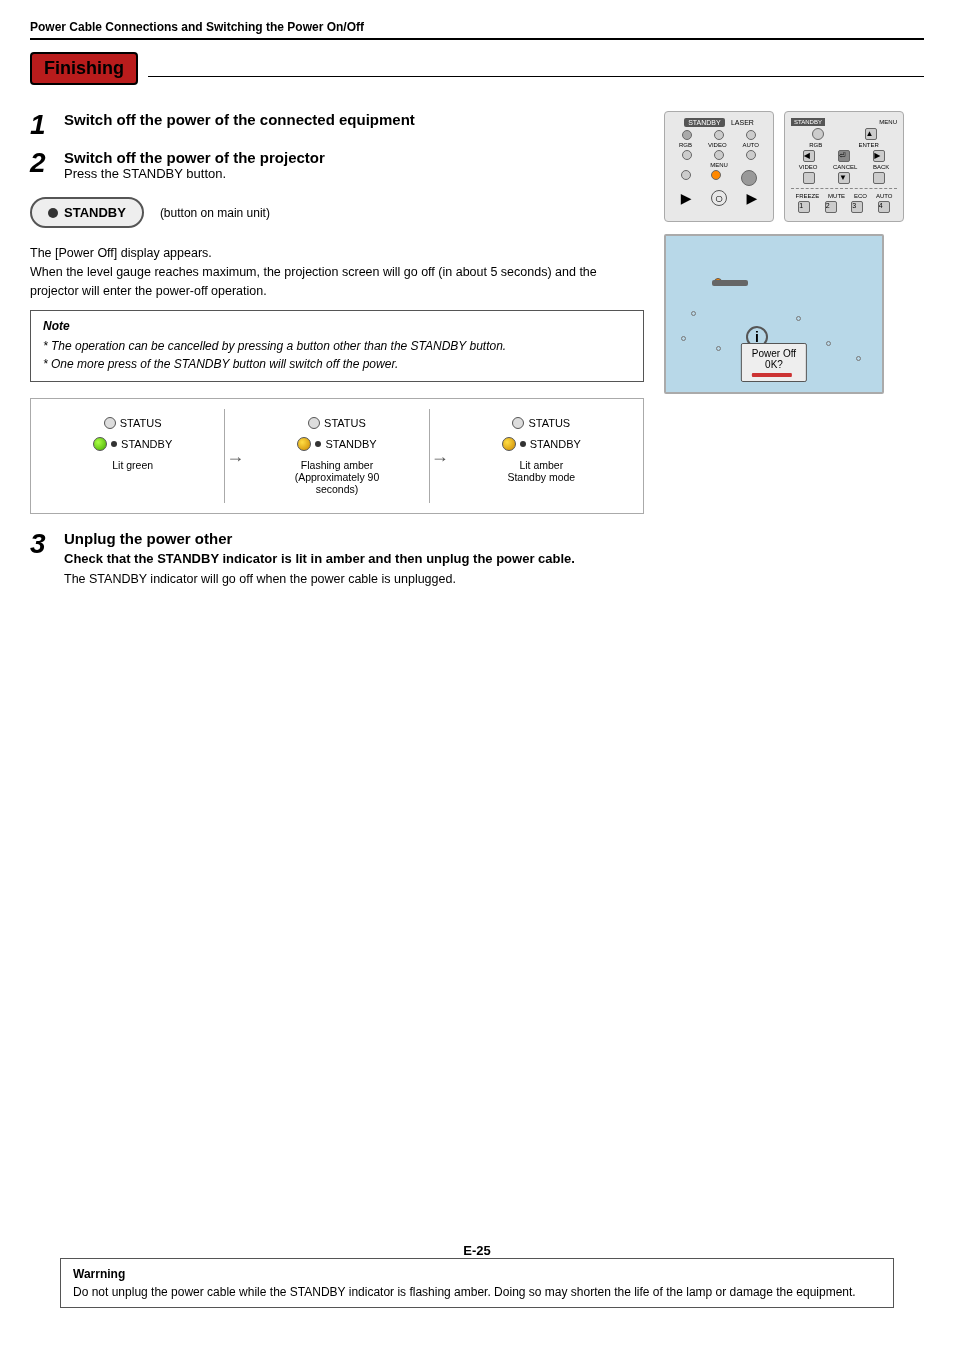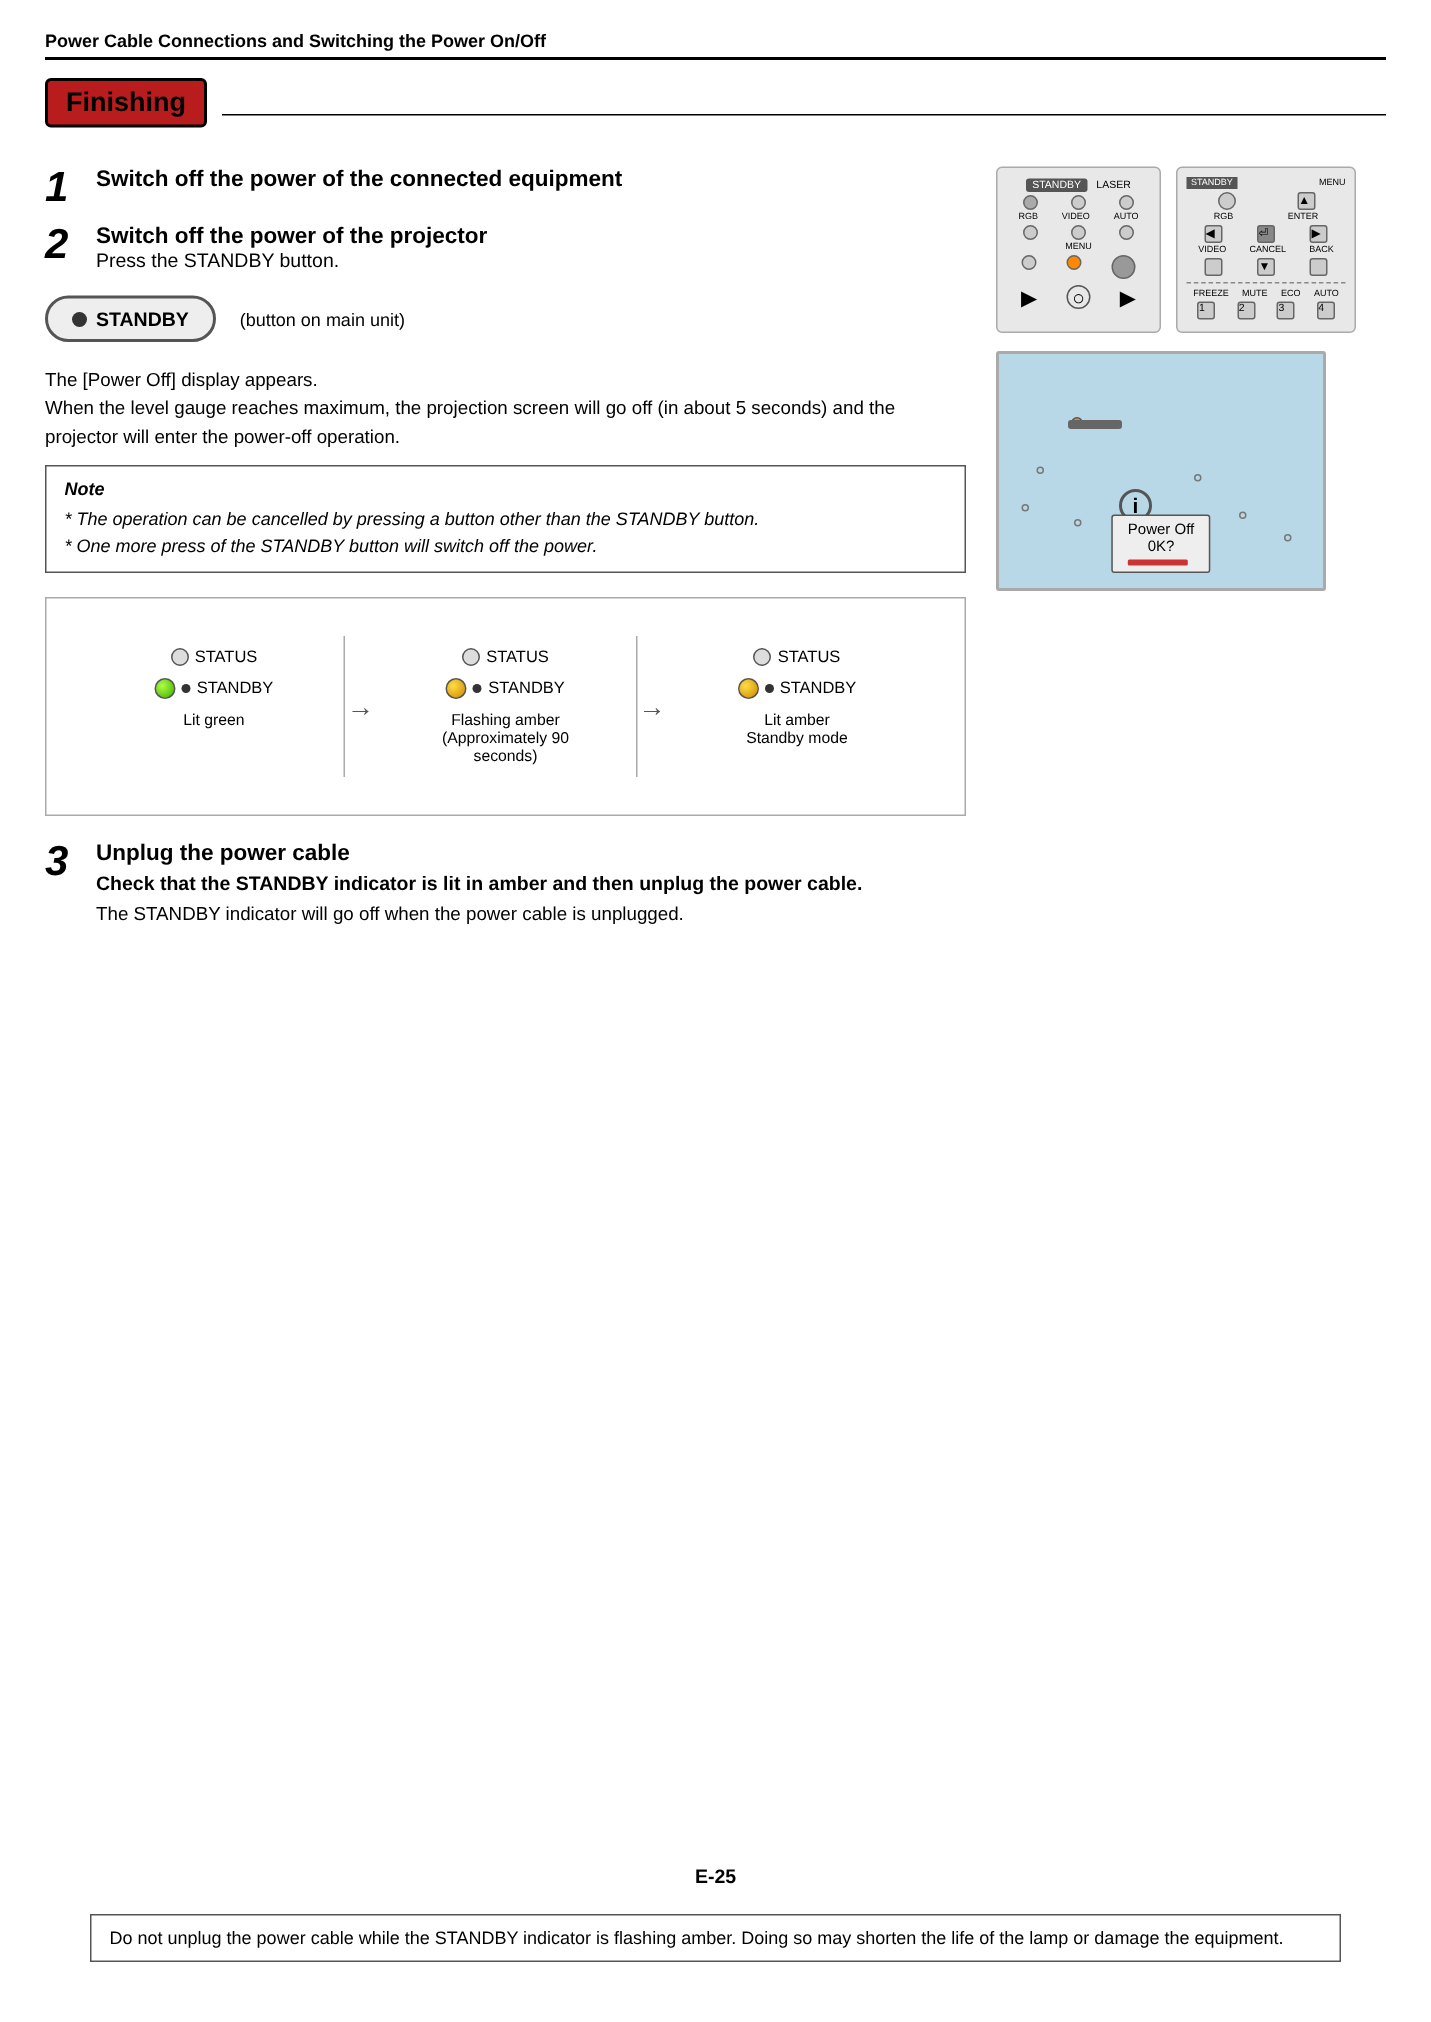--- a/index.html
+++ b/index.html
@@ -197,21 +197,21 @@
       font-size: 10px;
       text-align: center;
       border-radius: 2px;
       white-space: nowrap;
       margin-top: 44px;
     }
 
     
     .status-diagram {
       border: 1px solid #aaa;
-      padding: 25px;
+      padding: 10px;
       margin: 16px 0;
       display: flex;
       gap: 0;
     }
 
     .status-col {
       flex: 1;
       border-right: 1px solid #aaa;
       padding: 8px;
       text-align: center;
@@ -436,21 +436,21 @@
             <span class="led-dot"></span>
             <span style="font-size:11px;">STANDBY</span>
           </div>
           <div class="status-desc">Lit amber<br>Standby mode</div>
         </div>
       </div>
 
       <div class="step step3-section">
         <div class="step-number">3</div>
         <div class="step-content">
-          <div class="step-title">Unplug the power cable</div>
+          <div class="step-title">Unplug the power other</div>
           <div class="step-sub" style="font-weight:bold; margin-top:4px;">Check that the STANDBY indicator is lit in amber and then unplug the power cable.</div>
           <div class="body-text" style="margin-top:4px;">The STANDBY indicator will go off when the power cable is unplugged.</div>
         </div>
       </div>
 
     </div>
 
     <div class="right-col">
 
       <div class="remote-container">
@@ -553,18 +553,19 @@
           <div>Power Off</div>
           <div>0K?</div>
           <div style="height:4px; background:#cc3333; border-radius:1px; margin-top:3px; width:40px;"></div>
         </div>
       </div>
 
     </div>
   </div>
 
   <div class="warning-box">
+    <div class="warning-title">Warrning</div>
     <div>Do not unplug the power cable while the STANDBY indicator is flashing amber. Doing so may shorten the life of the lamp or damage the equipment.</div>
   </div>
 
   <div class="page-number">E-25</div>
 
 </div>
 
 </body></html>

